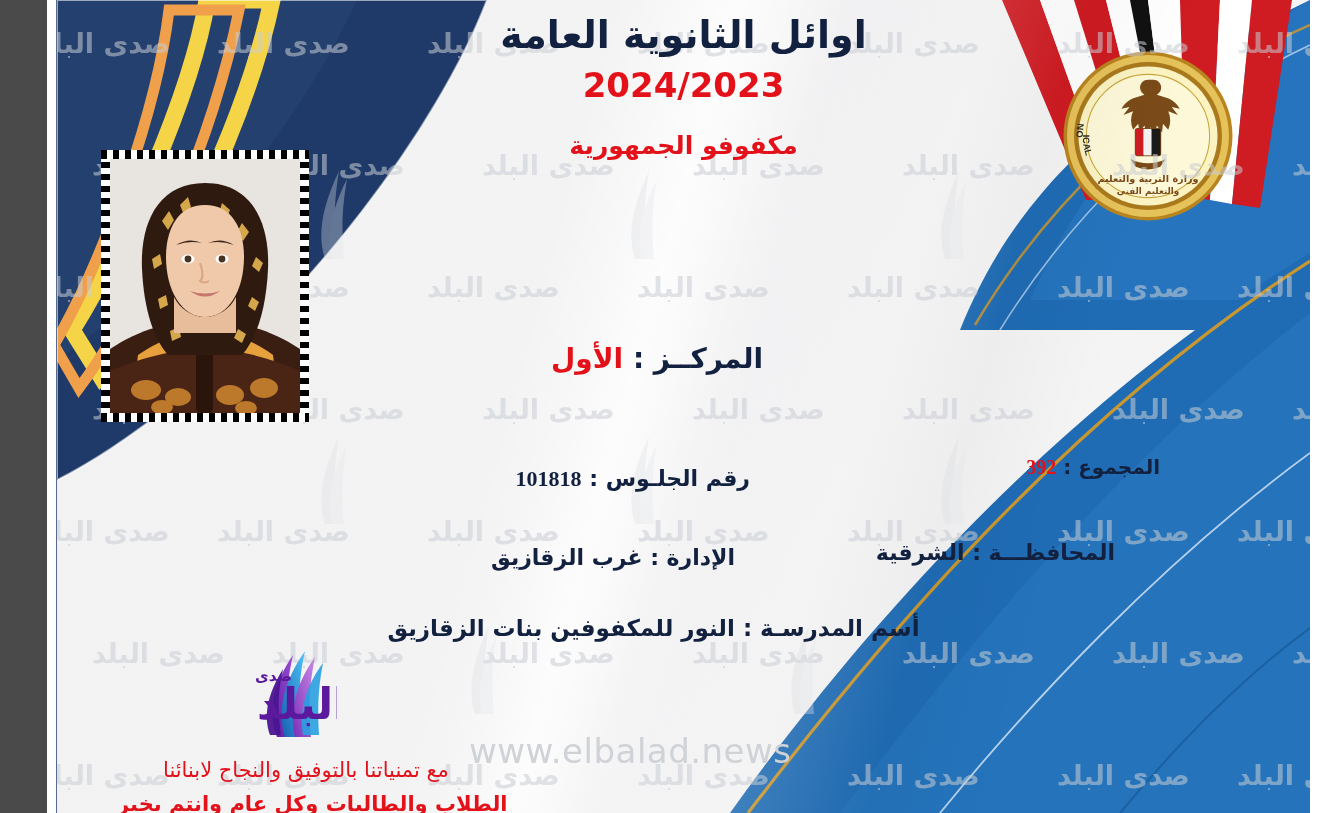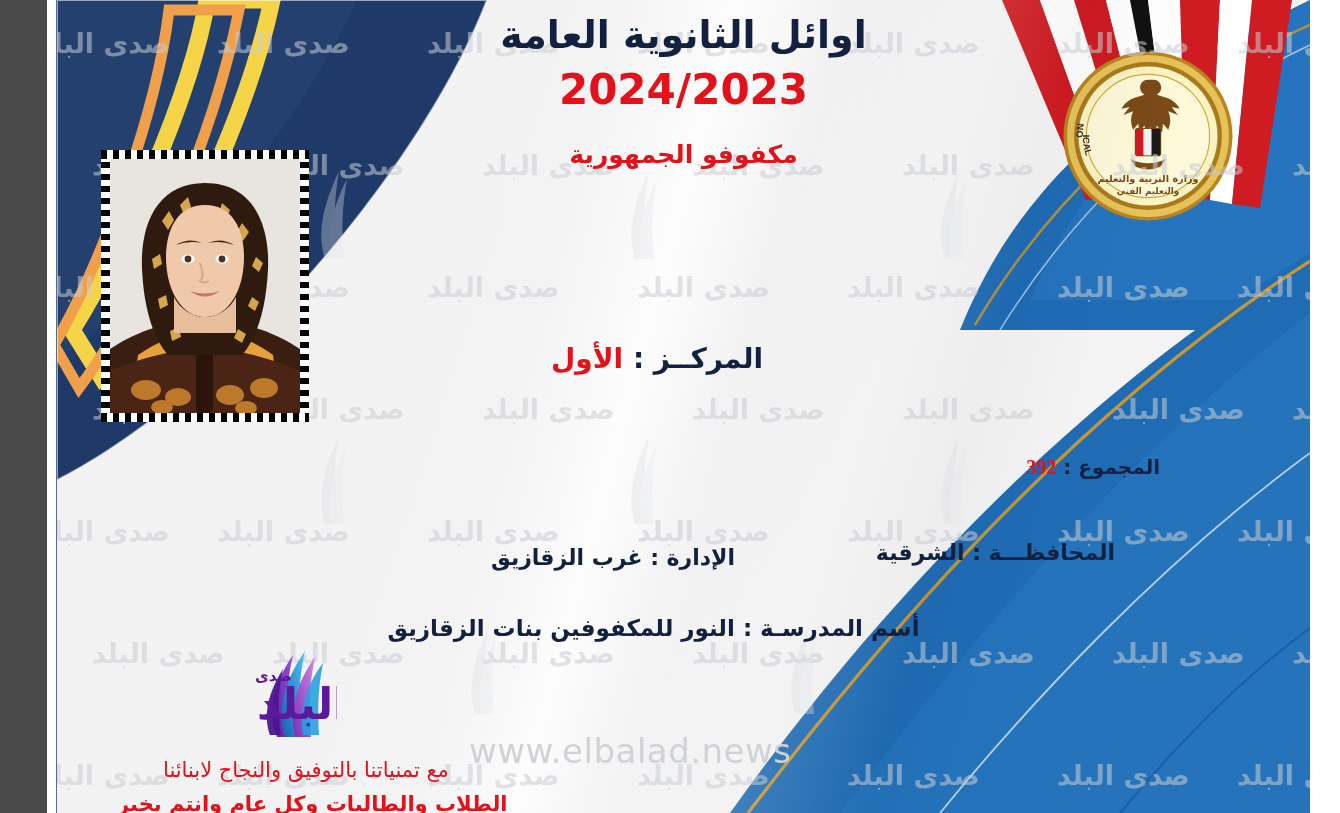--- a/index.html
+++ b/index.html
@@ -40,21 +40,21 @@
   .wm-flame{position:absolute;width:44px;height:96px;opacity:.35;}
 
   
   #url-wm{position:absolute;left:406px;bottom:42px;font-size:34px;color:#cfd2d6;
       font-family:"DejaVu Sans","Liberation Sans",sans-serif;letter-spacing:.5px;direction:ltr;margin-left:6px;}
 
   
   #title-block{position:absolute;top:14px;left:0;width:1253px;text-align:center;}
   #doc-title{font-size:38px;font-weight:bold;color:#12213f;letter-spacing:0;line-height:1.15;
       font-family:"DejaVu Sans","Liberation Sans",sans-serif;}
-  #doc-year{font-size:42px;font-weight:bold;color:#e3121a;margin-top:7px;direction:ltr;
+  #doc-year{font-size:34px;font-weight:bold;color:#e3121a;margin-top:7px;direction:ltr;
       font-family:"DejaVu Sans","Liberation Sans",sans-serif;}
   #doc-category{font-size:25px;font-weight:bold;color:#e3121a;margin-top:26px;
       font-family:"DejaVu Sans","Liberation Sans",sans-serif;}
 
   
   #photo-frame{
     position:absolute;left:44px;top:150px;width:208px;height:272px;
     background:
       repeating-linear-gradient(90deg,#000 0 6px,#fff 6px 12px) top/100% 9px no-repeat,
       repeating-linear-gradient(90deg,#000 0 6px,#fff 6px 12px) bottom/100% 9px no-repeat,
@@ -306,20 +306,24 @@
     <div class="line" id="rank-line">
       <span>المركــز  :</span>
       <span class="red">الأول</span>
     </div>
 
     <div class="line" id="total-line">
       <span>المجموع   :</span>
       <span class="red num">392</span>
     </div>
 
+    <div class="line" id="seat-line">
+      <span>رقم الجلـوس :</span>
+      <span class="num">101818</span>
+    </div>
 
     <div class="line" id="gov-line">
       <span>المحافظـــة :</span>
       <span>الشرقية</span>
     </div>
 
     <div class="line" id="school-line">
       <span>أسم المدرسـة :</span>
       <span>النور للمكفوفين بنات الزقازيق</span>
     </div>

